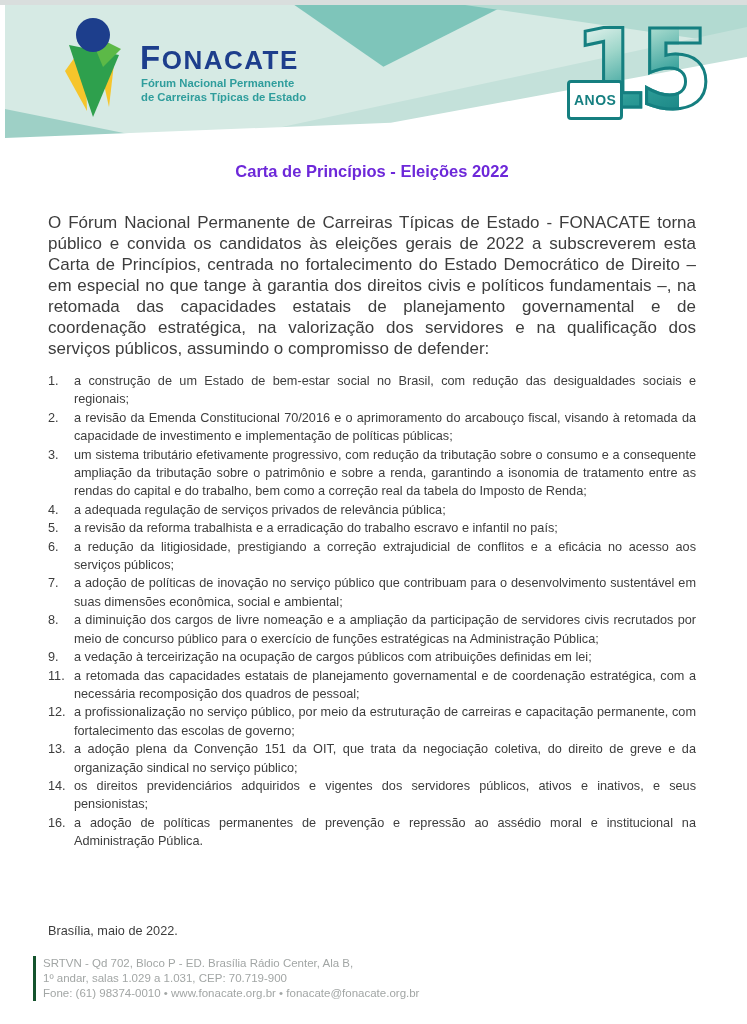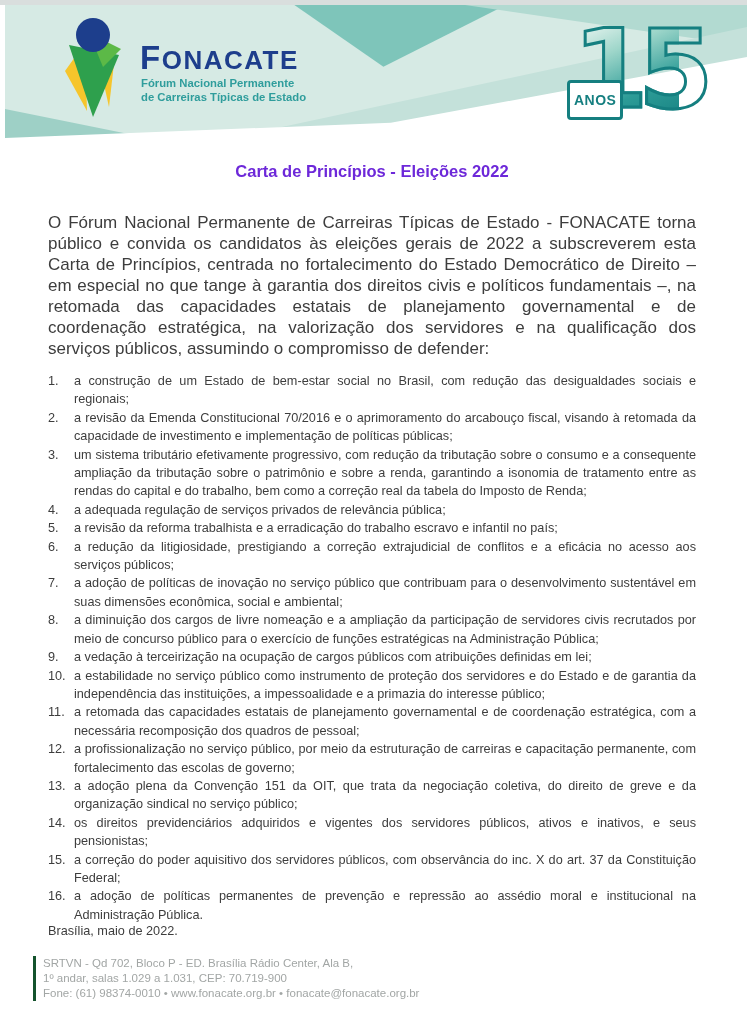--- a/index.html
+++ b/index.html
@@ -134,42 +134,34 @@
         </li>
         <li>
           <span class="num">8.</span>
           <span class="txt">a diminuição dos cargos de livre nomeação e a ampliação da participação de servidores civis recrutados por meio de concurso público para o exercício de funções estratégicas na Administração Pública;</span>
         </li>
         <li>
           <span class="num">9.</span>
           <span class="txt">a vedação à terceirização na ocupação de cargos públicos com atribuições definidas em lei;</span>
         </li>
         <li>
-          <span class="num">10.</span>
-          <span class="txt">a estabilidade no serviço público como instrumento de proteção dos servidores e do Estado e de garantia da independência das instituições, a impessoalidade e a primazia do interesse público;</span>
-        </li>
-        <li>
           <span class="num">11.</span>
           <span class="txt">a retomada das capacidades estatais de planejamento governamental e de coordenação estratégica, com a necessária recomposição dos quadros de pessoal;</span>
         </li>
         <li>
           <span class="num">12.</span>
           <span class="txt">a profissionalização no serviço público, por meio da estruturação de carreiras e capacitação permanente, com fortalecimento das escolas de governo;</span>
         </li>
         <li>
           <span class="num">13.</span>
           <span class="txt">a adoção plena da Convenção 151 da OIT, que trata da negociação coletiva, do direito de greve e da organização sindical no serviço público;</span>
         </li>
         <li>
           <span class="num">14.</span>
           <span class="txt">os direitos previdenciários adquiridos e vigentes dos servidores públicos, ativos e inativos, e seus pensionistas;</span>
-        </li>
-        <li>
-          <span class="num">15.</span>
-          <span class="txt">a correção do poder aquisitivo dos servidores públicos, com observância do inc. X do art. 37 da Constituição Federal;</span>
         </li>
         <li>
           <span class="num">16.</span>
           <span class="txt">a adoção de políticas permanentes de prevenção e repressão ao assédio moral e institucional na Administração Pública.</span>
         </li>
       </ol>
   </main>
 
   <p class="closing">Brasília, maio de 2022.</p>
 

